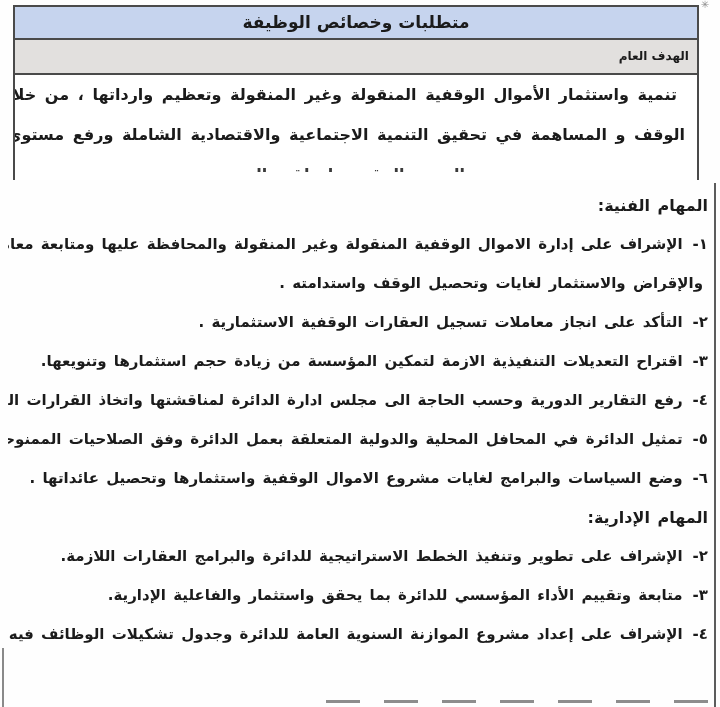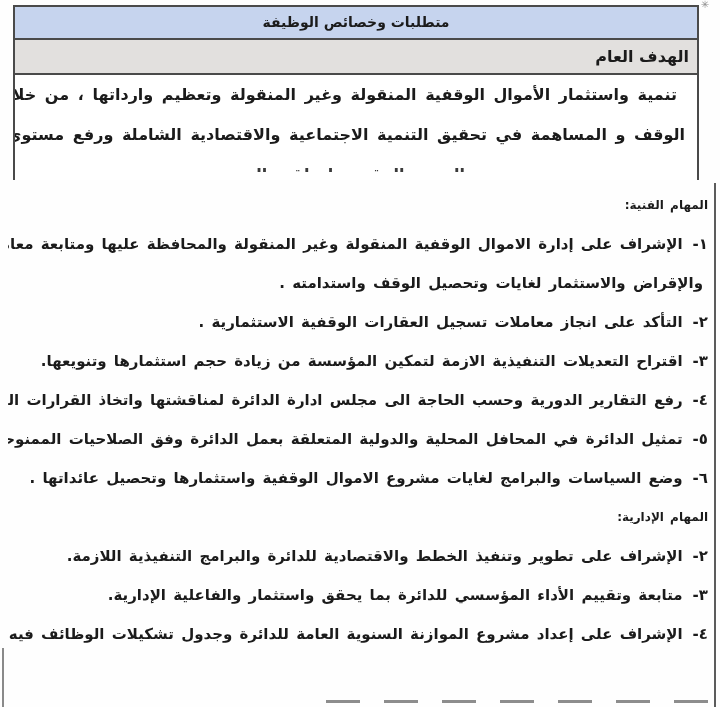--- a/index.html
+++ b/index.html
@@ -11,26 +11,26 @@
     direction:rtl;
   }
   
   .job-table{
     position:absolute;top:5px;left:13px;width:686px;height:175px;
     border:2px solid #4a4a4a;border-bottom:none;box-sizing:border-box;
     background:#fff;
   }
   .row-title{
     height:31px;line-height:31px;text-align:center;
-    font-size:14px;font-weight:bold;
+    font-size:17px;font-weight:bold;
     border-bottom:2px solid #4a4a4a;
   }
   .row-subtitle{
     height:33px;line-height:33px;text-align:right;
-    padding-right:8px;font-size:16px;font-weight:bold;
+    padding-right:8px;font-size:12px;font-weight:bold;
     border-bottom:2px solid #4a4a4a;
   }
   .row-body{
     height:97px;overflow:hidden;padding:0 12px 0 10px;
     font-size:16px;font-weight:bold;text-align:right;
     word-spacing:3px;
   }
   .row-body .bline{line-height:40px;height:40px;white-space:nowrap;}
   .row-body .bline.first{text-indent:8px;}
   .row-body .bline.clipped{padding-right:95px;color:#3a3a3a;}
@@ -38,21 +38,21 @@
   .vline-right{position:absolute;top:183px;bottom:0;right:4px;width:2px;background:#5c5c5c;}
   .vline-left{position:absolute;top:648px;height:59px;left:2px;width:2px;background:#8a8a8a;}
   .lists{
     position:absolute;top:186px;right:12px;left:8px;bottom:0;
     text-align:right;font-weight:bold;overflow:hidden;
   }
   .lists .line{
     height:39px;line-height:39px;white-space:nowrap;
     font-size:15px;word-spacing:2px;
   }
-  .lists .heading{font-size:12px;}
+  .lists .heading{font-size:16px;}
   .lists .num{display:inline-block;margin-left:10px;}
   .lists .cont{padding-right:5px;}
   
   .tips{
     position:absolute;height:2.5px;background:repeating-linear-gradient(to left,#8d8d8d 0 34px,transparent 34px 58px);
   }
   .tips-bottom{top:700px;right:12px;width:406px;}
   
   .corner-marker{
     position:absolute;top:-2px;left:697px;width:16px;height:14px;
@@ -103,21 +103,21 @@
   <div class="line">
     <span class="num">٥-</span><span>تمثيل الدائرة في المحافل المحلية والدولية المتعلقة بعمل الدائرة وفق الصلاحيات الممنوحة له.</span>
   </div>
   <div class="line">
     <span class="num">٦-</span><span>وضع السياسات والبرامج لغايات مشروع الاموال الوقفية واستثمارها وتحصيل عائداتها .</span>
   </div>
 
   <div class="line heading">المهام الإدارية:</div>
 
   <div class="line">
-    <span class="num">٢-</span><span>الإشراف على تطوير وتنفيذ الخطط والاقتصادية للدائرة والبرامج التنفيذية اللازمة.</span>
+    <span class="num">٢-</span><span>الإشراف على تطوير وتنفيذ الخطط الاستراتيجية للدائرة والبرامج العقارات اللازمة.</span>
   </div>
   <div class="line">
     <span class="num">٣-</span><span>متابعة وتقييم الأداء المؤسسي للدائرة بما يحقق واستثمار والفاعلية الإدارية.</span>
   </div>
   <div class="line">
     <span class="num">٤-</span><span>الإشراف على إعداد مشروع الموازنة السنوية العامة للدائرة وجدول تشكيلات الوظائف فيه ، ورفعها للوزير لإقرارها.</span>
   </div>
 </div>
 
 <div class="tips tips-bottom"></div>

